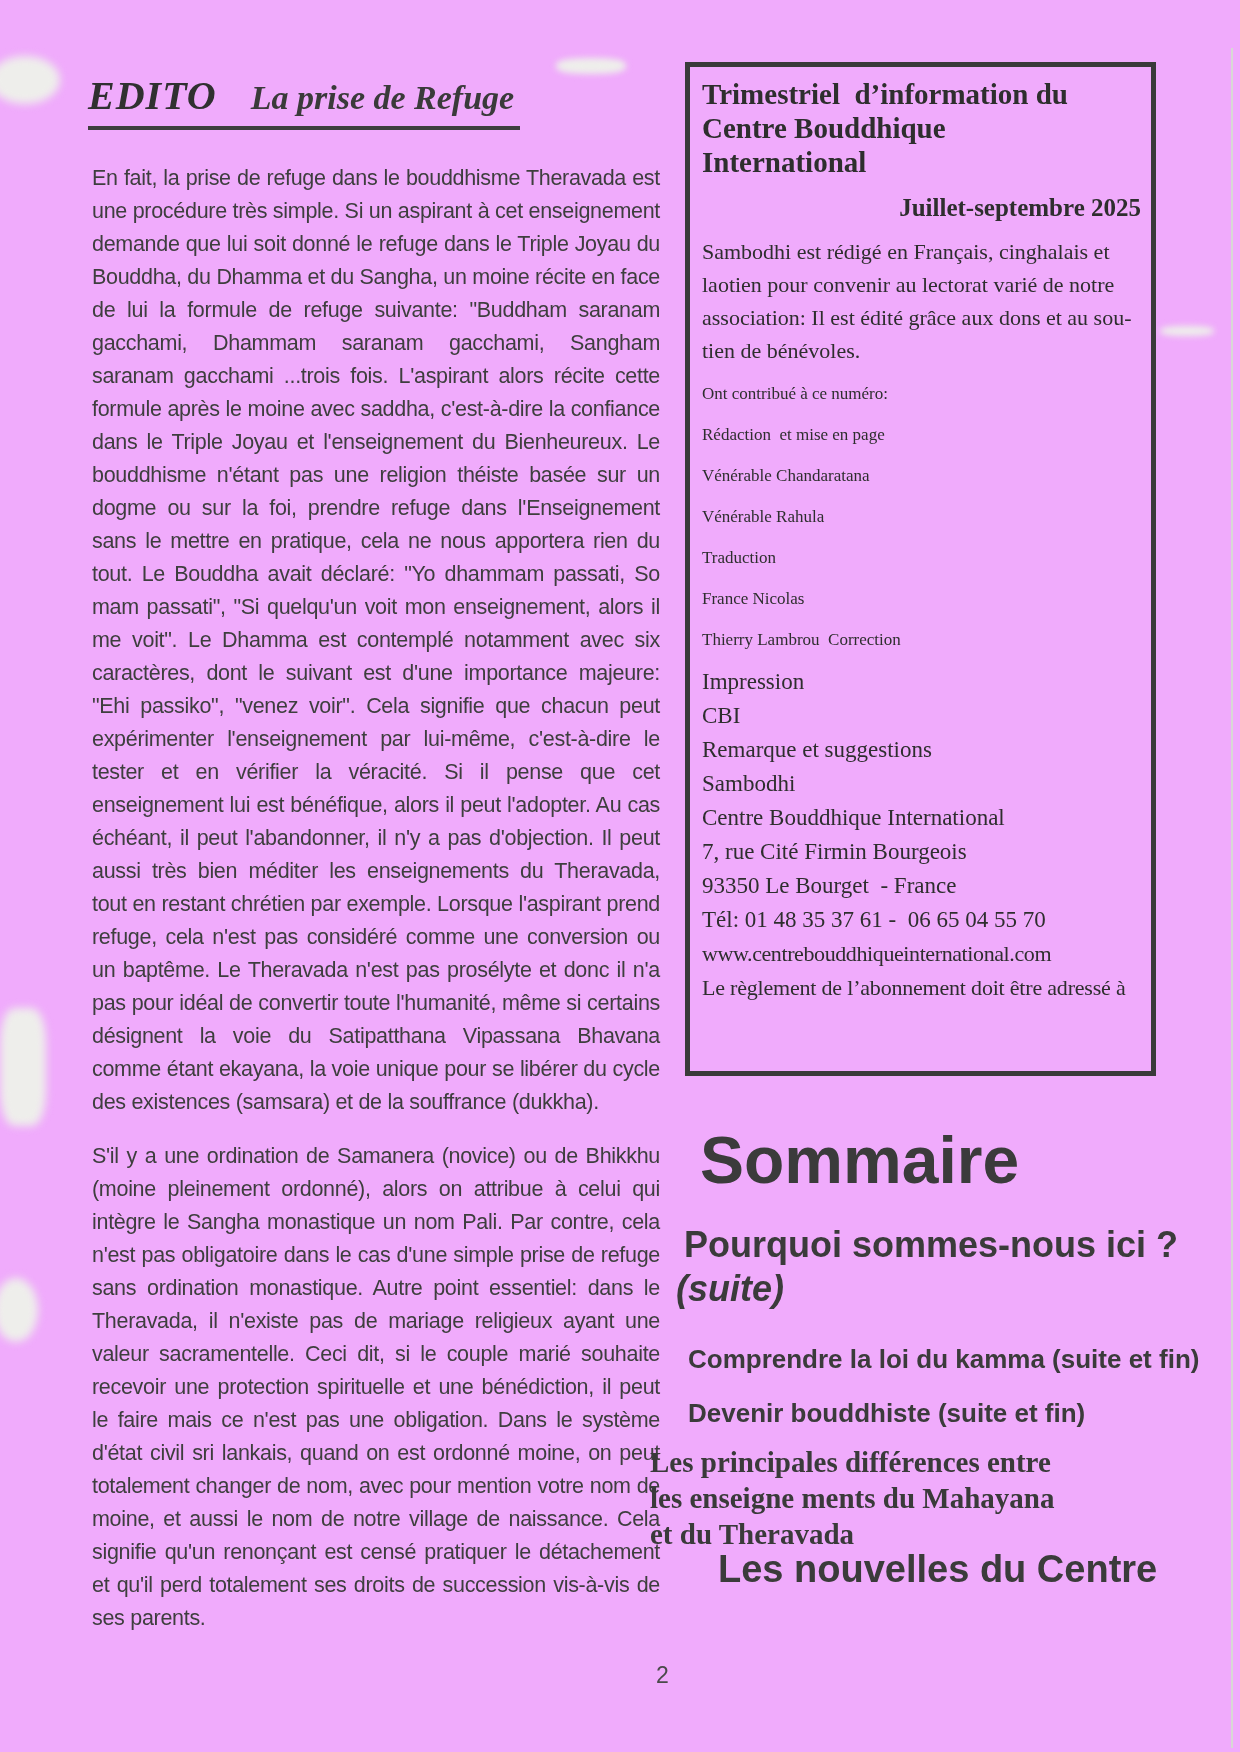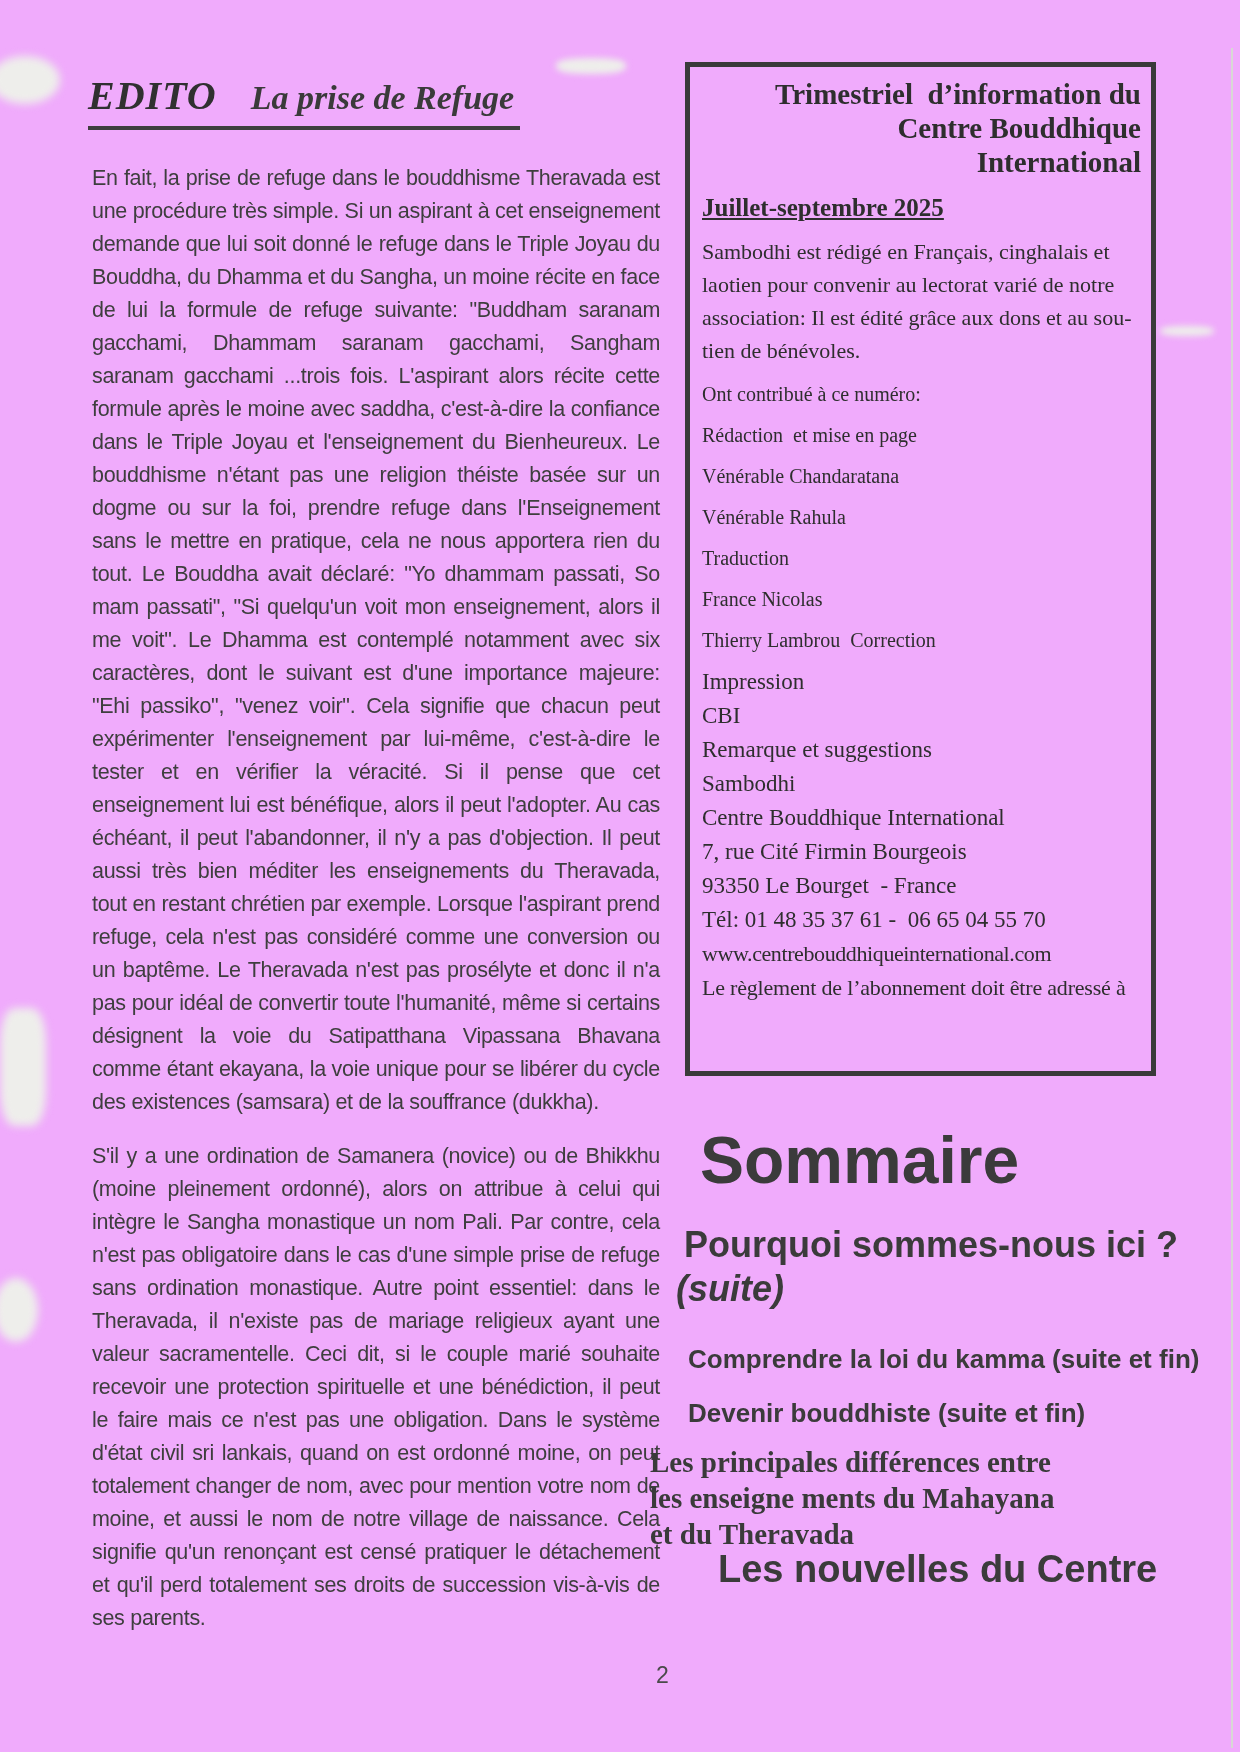--- a/index.html
+++ b/index.html
@@ -33,26 +33,26 @@
   }
   .left-col p + p { margin-top:21px; }
 
   
   .info-box {
     position:absolute; left:685px; top:62px; width:471px; height:1014px;
     box-sizing:border-box; border:5px solid #3a3a3a;
     padding:10px 10px 0 12px; color:#2e2e2e;
     font-family:"Liberation Serif","DejaVu Serif",serif;
   }
-  .box-title div { text-align:right; font-weight:bold; font-size:29px; line-height:34px; white-space:pre-wrap; }
-  .box-date  { text-align:left; font-weight:bold; font-size:25px; line-height:30px; margin-top:14px;text-decoration:underline; }
+  .box-title div { text-align:left; font-weight:bold; font-size:29px; line-height:34px; white-space:pre-wrap; }
+  .box-date  { text-align:right; font-weight:bold; font-size:25px; line-height:30px; margin-top:14px; }
   .box-intro { margin-top:12px; }
   .box-intro div { font-size:22px; line-height:33px; white-space:nowrap; }
   .contrib { margin-top:11px; }
-  .contrib div { font-size:20px; line-height:32px; margin-bottom:9px; white-space:pre; }
+  .contrib div { font-size:17px; line-height:32px; margin-bottom:9px; white-space:pre; }
   .details div { font-size:23px; line-height:34px; white-space:pre; }
   .website { font-size:22px; line-height:34px; letter-spacing:-0.4px; white-space:nowrap; }
   .payment div { font-size:22px; line-height:33px; white-space:pre; letter-spacing:-0.2px; }
 
   
   .sommaire-heading {
     position:absolute; left:700px; top:1122px;
     font-size:66px; font-weight:bold; color:#3b3b3b; white-space:nowrap;
   }
   .toc { position:absolute; color:#3b3b3b; white-space:nowrap; font-weight:bold; }

